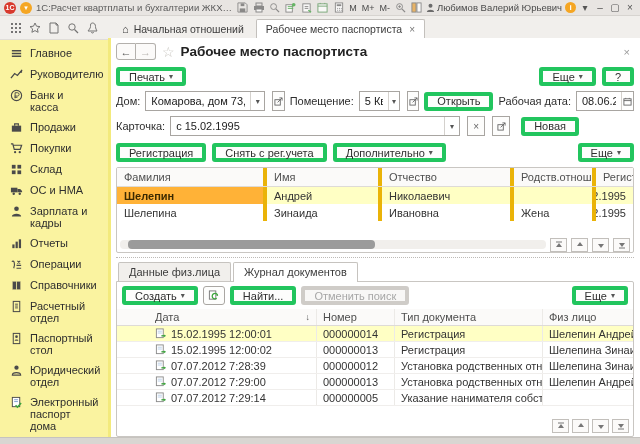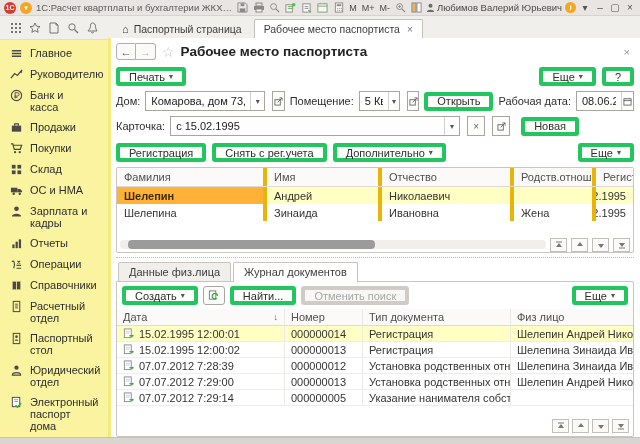--- a/index.html
+++ b/index.html
@@ -106,21 +106,21 @@
   .pane { border:1px solid #c9c6c2; border-radius:0 2px 2px 2px; margin:0 4px 0 0; background:#fff;
     flex:1; display:flex; flex-direction:column; min-height:0; }
   .pane-tool { display:flex; align-items:center; gap:5px; padding:4px 5px; }
   .icobtn { width:22px; height:19px; border:1px solid #aaa7a3; border-radius:3px; background:#fdfdfc;
     display:flex; align-items:center; justify-content:center; cursor:pointer; }
 
   .jr-head { display:flex; height:17px; align-items:center; border-bottom:1px solid #dedbd7;
     color:#4f4f4f; background:#fbfaf9; }
   .jr-cell { padding:0 6px; white-space:nowrap; overflow:hidden; text-overflow:ellipsis;
     height:100%; display:flex; align-items:center; border-right:1px solid #eceae7; }
-  .j-date { width:168px; flex:0 0 168px; } .j-num { width:78px; flex:0 0 78px; }
+  .j-date { width:168px; flex:0 0 168px;margin-left:32px; } .j-num { width:78px; flex:0 0 78px; }
   .j-type { width:148px; flex:0 0 148px; } .j-person { flex:1; border-right:none; }
   .j-date .sort { margin-left:auto; color:#555; font-size:9px; }
   .jr-row { display:flex; height:16px; align-items:center; border-bottom:1px solid #f0eeec; cursor:pointer; }
   .jr-row.sel { background:#ffffc4; }
   .jr-row .j-date { gap:5px; }
   .jr-fill { flex:1; }
   .jr-nav { display:flex; justify-content:flex-end; gap:3px; padding:3px 4px; }
 
   .footer { height:7px; background:#d9d6d2; border-top:1px solid #c6c3bf; }
   svg { display:block; }
@@ -364,21 +364,21 @@
           
           </div>
 
       </div>
     </div>
 
     <div class="right-col">
       <div class="tabbar">
         <div class="tab">
           <span class="home-glyph">⌂</span>
-          <span>Паспортный страница</span>
+          <span>Начальная отношений</span>
         </div>
         <div class="tab active">
           <span>Рабочее место паспортиста</span>
           <span class="x">×</span>
         </div>
       </div>
 
       <div class="content">
 
         <div class="navrow">

